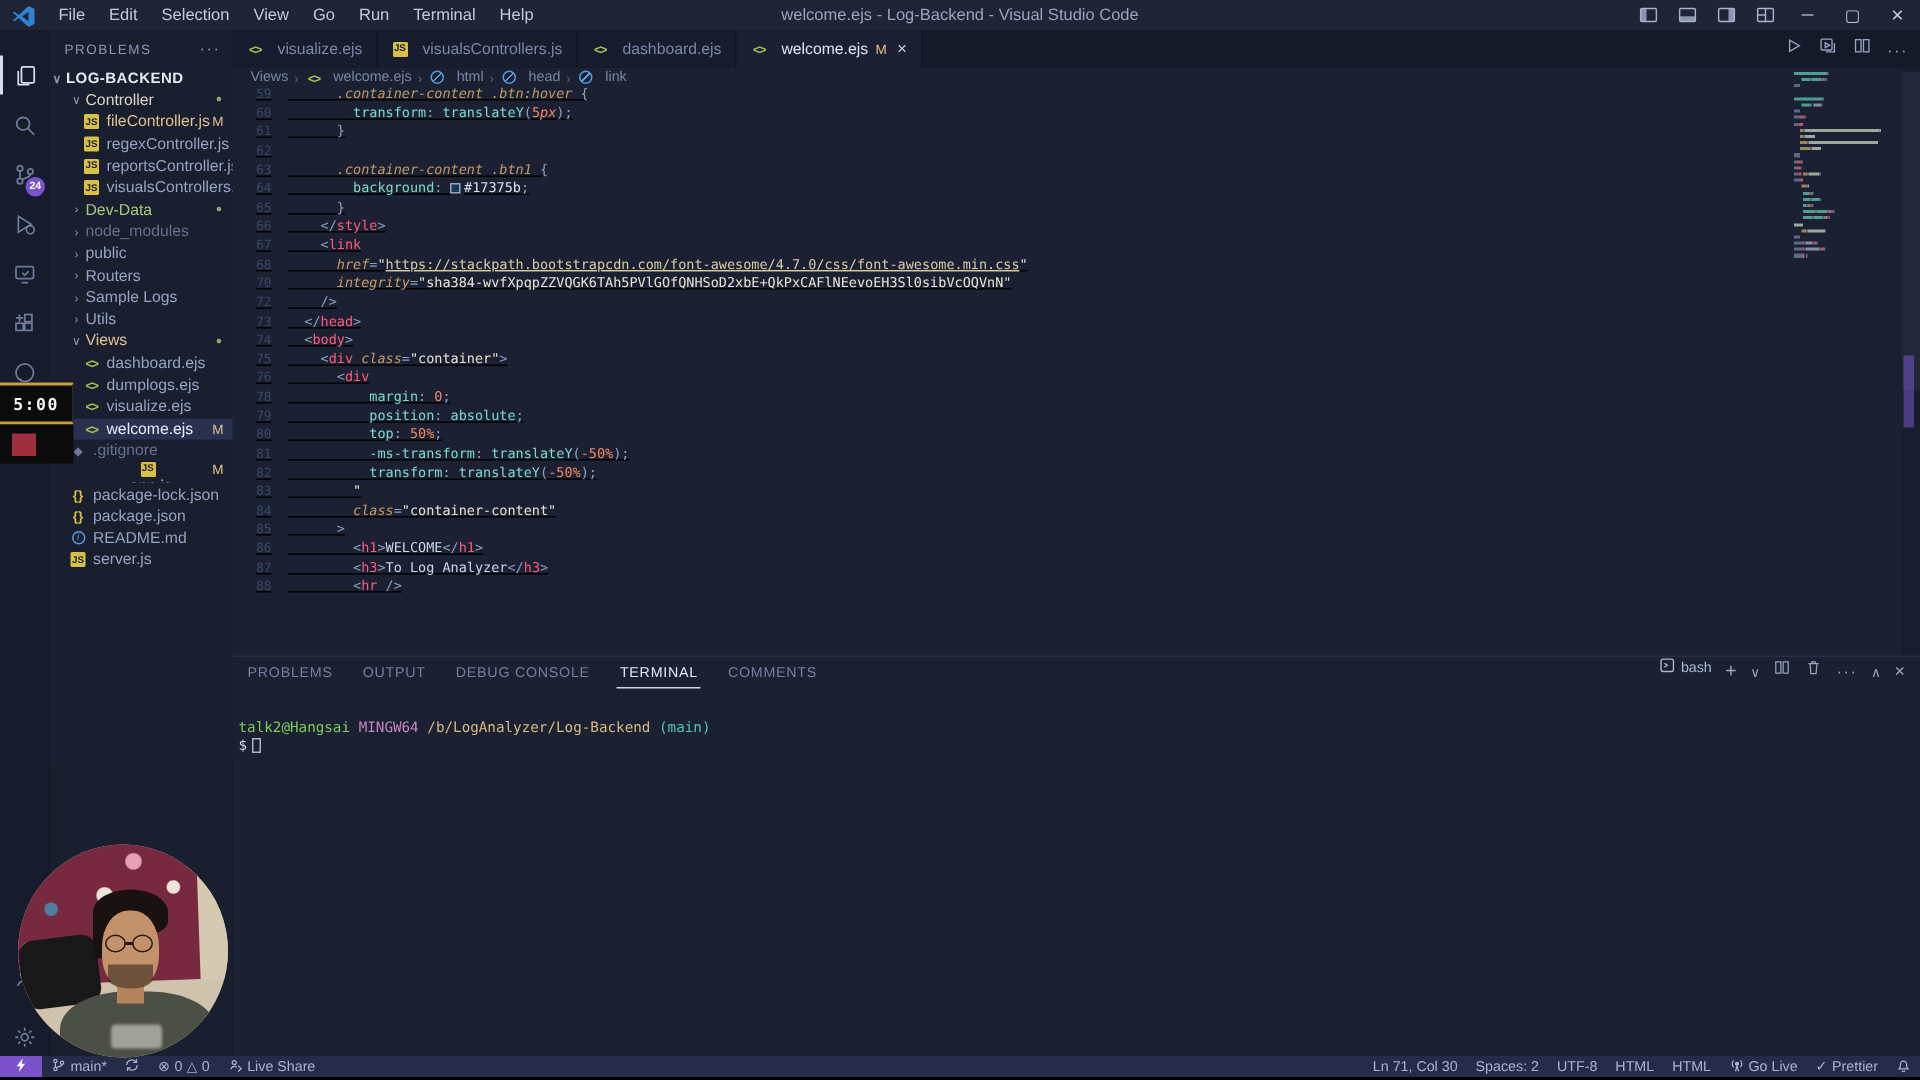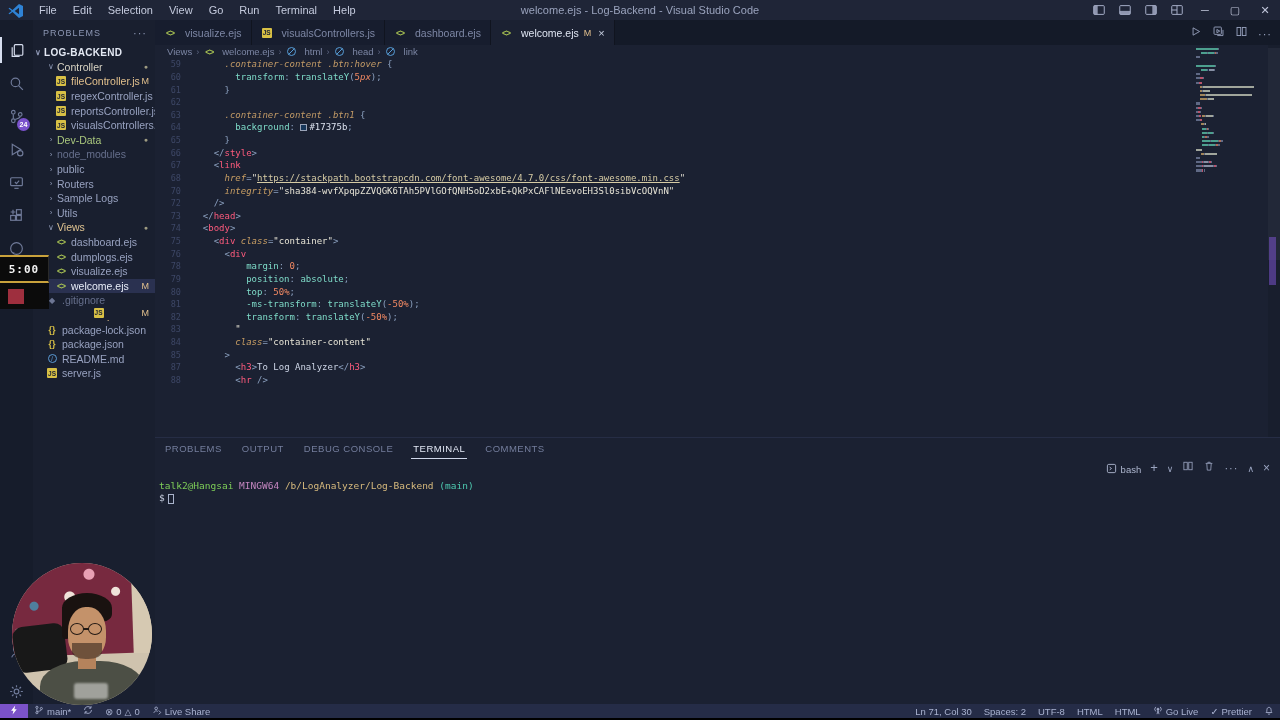--- a/index.html
+++ b/index.html
@@ -52,21 +52,21 @@
   .tab.active{background:#1b2132;color:#dfe5f2;}
   .tab .mod{color:#e2c08d;font-size:9px;}
   .tab .x{color:#c9d0e2;font-size:11px;margin-left:2px;}
   .editor-actions{position:absolute;right:8px;top:0;height:25px;display:flex;align-items:center;gap:10px;color:#9aa4c0;}
   .editor-actions svg{width:13px;height:13px;}
   .breadcrumbs{position:absolute;left:0;top:25px;right:86px;height:13px;display:flex;align-items:center;font-size:9.5px;color:#7c86a4;padding-left:12px;gap:4px;white-space:nowrap;}
   .bc-sep{color:#5d6682;font-size:9px;}
   .bc-item{display:flex;align-items:center;gap:3px;}
 
   .code{position:absolute;left:0;top:38px;right:86px;bottom:0;font-family:"DejaVu Sans Mono",monospace;font-size:9px;overflow:hidden;}
-  .code-line{height:12.63px;display:flex;white-space:pre;align-items:center;position:relative;}
+  .code-line{height:12.63px;display:flex;white-space:pre;position:relative;text-decoration:underline;}
   .code-line .ln{width:26px;text-align:right;color:#3d4766;flex:0 0 auto;font-size:8.5px;}
   .code-line .lc{margin-left:11px;letter-spacing:0;}
   .code-line.cur{background:rgba(130,145,185,0.06);box-shadow:0 1px 0 rgba(130,145,185,0.18), 0 -1px 0 rgba(130,145,185,0.10);}
   .code-line.cur .ln{color:#dfe4f0;}
   .tk-pun{color:#8ba0bf;} .tk-tag{color:#ff5b7d;} .tk-attr{color:#c79d63;font-style:italic;}
   .tk-str{color:#e6e3d5;} .tk-lnk{color:#d6cba4;text-decoration:underline;}
   .tk-sel{color:#c29a66;font-style:italic;} .tk-prop{color:#7edbc8;} .tk-fn{color:#7edbc8;}
   .tk-num{color:#f28963;} .tk-unit{color:#f28963;font-style:italic;} .tk-val{color:#7edbc8;}
   .tk-hex{color:#dbe1ee;} .tk-txt{color:#cdd5e6;} .tk-ws{color:#c3cbe0;}
   .tk-sw{display:inline-block;width:7px;height:7px;background:#17375b;border:1px solid #9aa3b8;margin:0 2px -1px 0;}
@@ -78,21 +78,21 @@
   .vscroll{position:absolute;right:0;top:25px;width:12px;bottom:0;background:#181e2d;}
   .vthumb{position:absolute;left:0;top:3px;width:12px;height:212px;background:rgba(170,182,214,0.07);}
   .vdeco{position:absolute;left:1px;top:192px;width:7px;height:48px;background:rgba(122,82,204,0.55);}
 
   
   .panel{position:absolute;left:155px;top:437px;width:1125px;height:267px;background:#1b2132;border-top:1px solid #262d45;}
   .panel-header{position:absolute;left:0;top:0;right:0;height:22px;display:flex;align-items:center;}
   .panel-tabs{display:flex;gap:16px;padding-left:8px;}
   .panel-tab{font-size:9.5px;letter-spacing:.5px;color:#747e9d;padding:4px 2px;}
   .panel-tab.active{color:#e2e8f5;border-bottom:1px solid #cfd7ea;}
-  .panel-actions{position:absolute;right:10px;top:16px;height:22px;display:flex;align-items:flex-end;gap:9px;color:#9aa4c0;}
+  .panel-actions{position:absolute;right:10px;top:0;height:22px;display:flex;align-items:flex-start;gap:9px;color:#9aa4c0;}
   .panel-actions svg{width:12px;height:12px;}
   .bash-chip{display:flex;align-items:center;gap:4px;font-size:9.5px;color:#aeb7cf;}
   .term{position:absolute;left:4px;top:42px;font-family:"DejaVu Sans Mono",monospace;font-size:9.5px;line-height:12px;}
   .t-user{color:#7ece58;} .t-env{color:#c586c0;} .t-path{color:#d7ba7d;} .t-branch{color:#4ec9b0;} .t-plain{color:#cdd5e6;}
   .t-cursor{display:inline-block;width:6px;height:10px;border:1px solid #aab4cc;margin-left:3px;vertical-align:middle;}
 
   
   .statusbar{position:absolute;left:0;top:704px;width:1280px;height:14px;background:#252c47;display:flex;align-items:center;justify-content:space-between;z-index:6;font-size:9.5px;color:#a9b2d0;}
   .sb-left,.sb-right{display:flex;align-items:center;height:14px;}
   .sb-item{display:flex;align-items:center;gap:3px;padding:0 6px;height:14px;white-space:nowrap;}
@@ -486,20 +486,21 @@
         <div class="code-line"><span class="ln">75</span><span class="lc"><span class="tk-pun">    &lt;</span><span class="tk-tag">div</span><span class="tk-ws"> </span><span class="tk-attr">class</span><span class="tk-pun">=</span><span class="tk-str">"container"</span><span class="tk-pun">&gt;</span></span></div>
         <div class="code-line"><span class="ln">76</span><span class="lc"><span class="tk-pun">      &lt;</span><span class="tk-tag">div</span></span></div>
         <div class="code-line"><span class="ln">78</span><span class="lc"><span class="tk-ws">          </span><span class="tk-prop">margin</span><span class="tk-pun">: </span><span class="tk-num">0</span><span class="tk-pun">;</span></span></div>
         <div class="code-line"><span class="ln">79</span><span class="lc"><span class="tk-ws">          </span><span class="tk-prop">position</span><span class="tk-pun">: </span><span class="tk-val">absolute</span><span class="tk-pun">;</span></span></div>
         <div class="code-line"><span class="ln">80</span><span class="lc"><span class="tk-ws">          </span><span class="tk-prop">top</span><span class="tk-pun">: </span><span class="tk-num">50</span><span class="tk-unit">%</span><span class="tk-pun">;</span></span></div>
         <div class="code-line"><span class="ln">81</span><span class="lc"><span class="tk-ws">          </span><span class="tk-prop">-ms-transform</span><span class="tk-pun">: </span><span class="tk-fn">translateY</span><span class="tk-pun">(</span><span class="tk-num">-50</span><span class="tk-unit">%</span><span class="tk-pun">);</span></span></div>
         <div class="code-line"><span class="ln">82</span><span class="lc"><span class="tk-ws">          </span><span class="tk-prop">transform</span><span class="tk-pun">: </span><span class="tk-fn">translateY</span><span class="tk-pun">(</span><span class="tk-num">-50</span><span class="tk-unit">%</span><span class="tk-pun">);</span></span></div>
         <div class="code-line"><span class="ln">83</span><span class="lc"><span class="tk-str">        "</span></span></div>
         <div class="code-line"><span class="ln">84</span><span class="lc"><span class="tk-ws">        </span><span class="tk-attr">class</span><span class="tk-pun">=</span><span class="tk-str">"container-content"</span></span></div>
         <div class="code-line"><span class="ln">85</span><span class="lc"><span class="tk-pun">      &gt;</span></span></div>
+        <div class="code-line"><span class="ln">86</span><span class="lc"><span class="tk-pun">        &lt;</span><span class="tk-tag">h1</span><span class="tk-pun">&gt;</span><span class="tk-txt">WELCOME</span><span class="tk-pun">&lt;/</span><span class="tk-tag">h1</span><span class="tk-pun">&gt;</span></span></div>
         <div class="code-line"><span class="ln">87</span><span class="lc"><span class="tk-pun">        &lt;</span><span class="tk-tag">h3</span><span class="tk-pun">&gt;</span><span class="tk-txt">To Log Analyzer</span><span class="tk-pun">&lt;/</span><span class="tk-tag">h3</span><span class="tk-pun">&gt;</span></span></div>
         <div class="code-line"><span class="ln">88</span><span class="lc"><span class="tk-pun">        &lt;</span><span class="tk-tag">hr</span><span class="tk-ws"> </span><span class="tk-pun">/&gt;</span></span></div>
       </div>
     <div class="minimap" id="minimap">
         <div class="mm-line"><span class="mm-seg" style="width: 22.32px; background: rgb(86, 182, 160); opacity: 0.85;"></span><span class="mm-seg" style="width: 1px; background: rgb(107, 118, 148); opacity: 0.85;"></span></div>
         <div class="mm-line"><span class="mm-seg" style="width: 4.96px; background: transparent; opacity: 0;"></span><span class="mm-seg" style="width: 5.58px; background: rgb(86, 182, 160); opacity: 0.85;"></span><span class="mm-seg" style="width: 1.24px; background: rgb(107, 118, 148); opacity: 0.85;"></span><span class="mm-seg" style="width: 6.2px; background: rgb(86, 182, 160); opacity: 0.85;"></span><span class="mm-seg" style="width: 1px; background: rgb(107, 118, 148); opacity: 0.85;"></span><span class="mm-seg" style="width: 1px; background: rgb(201, 123, 94); opacity: 0.85;"></span><span class="mm-seg" style="width: 1.24px; background: rgb(107, 118, 148); opacity: 0.85;"></span><span class="mm-seg" style="width: 1.24px; background: rgb(107, 118, 148); opacity: 0.85;"></span></div>
         <div class="mm-line"><span class="mm-seg" style="width: 4.34px; background: rgb(107, 118, 148); opacity: 0.85;"></span></div>
         <div class="mm-line"></div>
         <div class="mm-line"><span class="mm-seg" style="width: 19.22px; background: rgb(86, 182, 160); opacity: 0.85;"></span><span class="mm-seg" style="width: 1px; background: rgb(107, 118, 148); opacity: 0.85;"></span></div>
         <div class="mm-line"><span class="mm-seg" style="width: 4.96px; background: transparent; opacity: 0;"></span><span class="mm-seg" style="width: 6.2px; background: rgb(86, 182, 160); opacity: 0.85;"></span><span class="mm-seg" style="width: 1.24px; background: rgb(107, 118, 148); opacity: 0.85;"></span><span class="mm-seg" style="width: 1px; background: rgb(23, 55, 91); opacity: 0.85;"></span><span class="mm-seg" style="width: 4.34px; background: rgb(154, 163, 184); opacity: 0.85;"></span><span class="mm-seg" style="width: 1px; background: rgb(107, 118, 148); opacity: 0.85;"></span></div>

